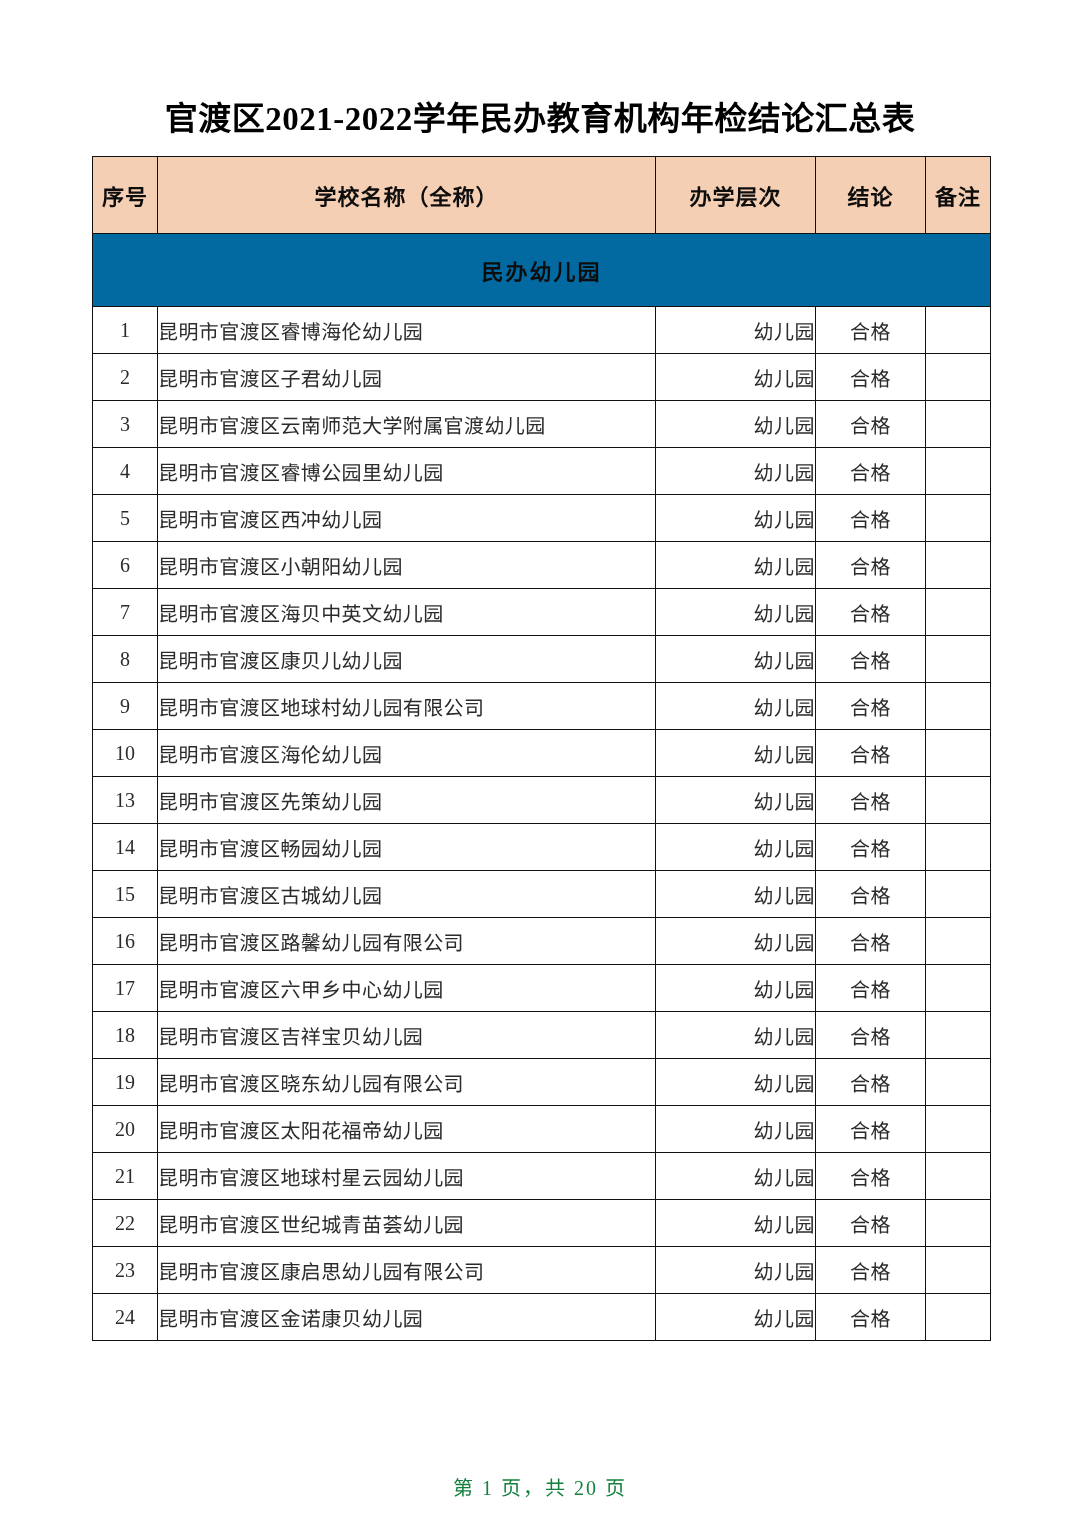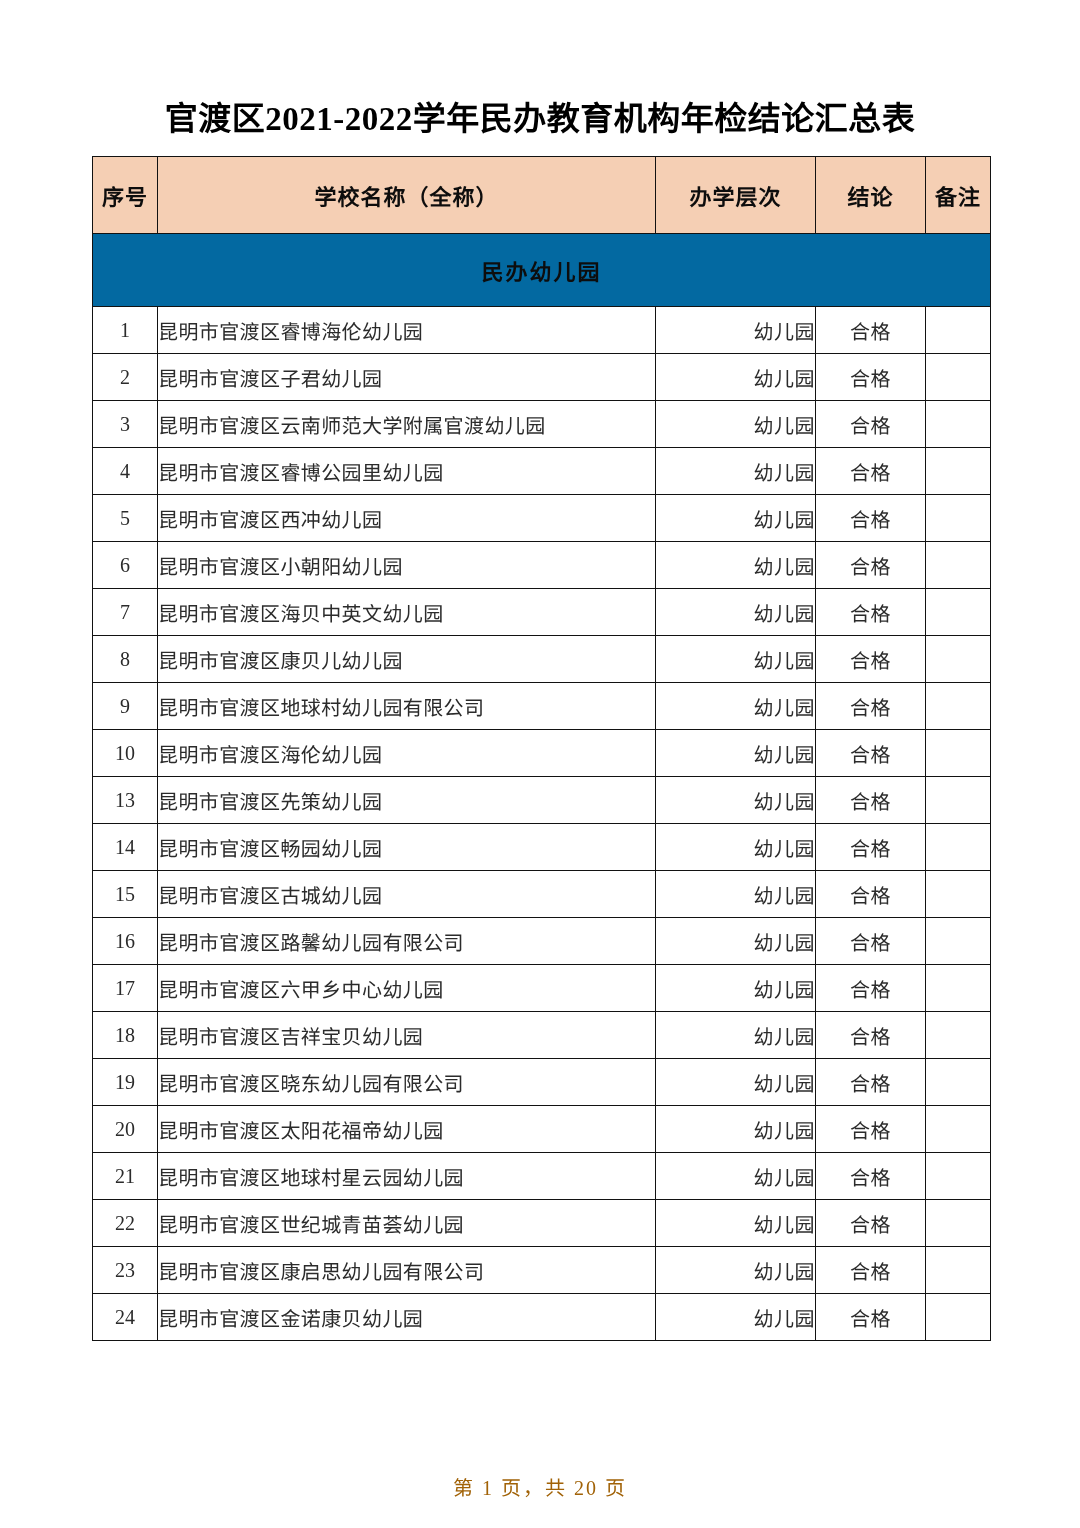--- a/index.html
+++ b/index.html
@@ -138,21 +138,21 @@
   }
 
   
   .page-footer {
     position: absolute;
     left: 0;
     top: 1472px;
     width: 1080px;
     text-align: center;
     font-size: 20px;
-    color: #a16207;
+    color: #15803d;
     letter-spacing: 2px;
     font-family: "Liberation Serif", "DejaVu Serif", serif;
   }
 </style>
 </head>
 <body>
 
 <div class="page">
 
   <div class="doc-title">官渡区2021-2022学年民办教育机构年检结论汇总表</div>

